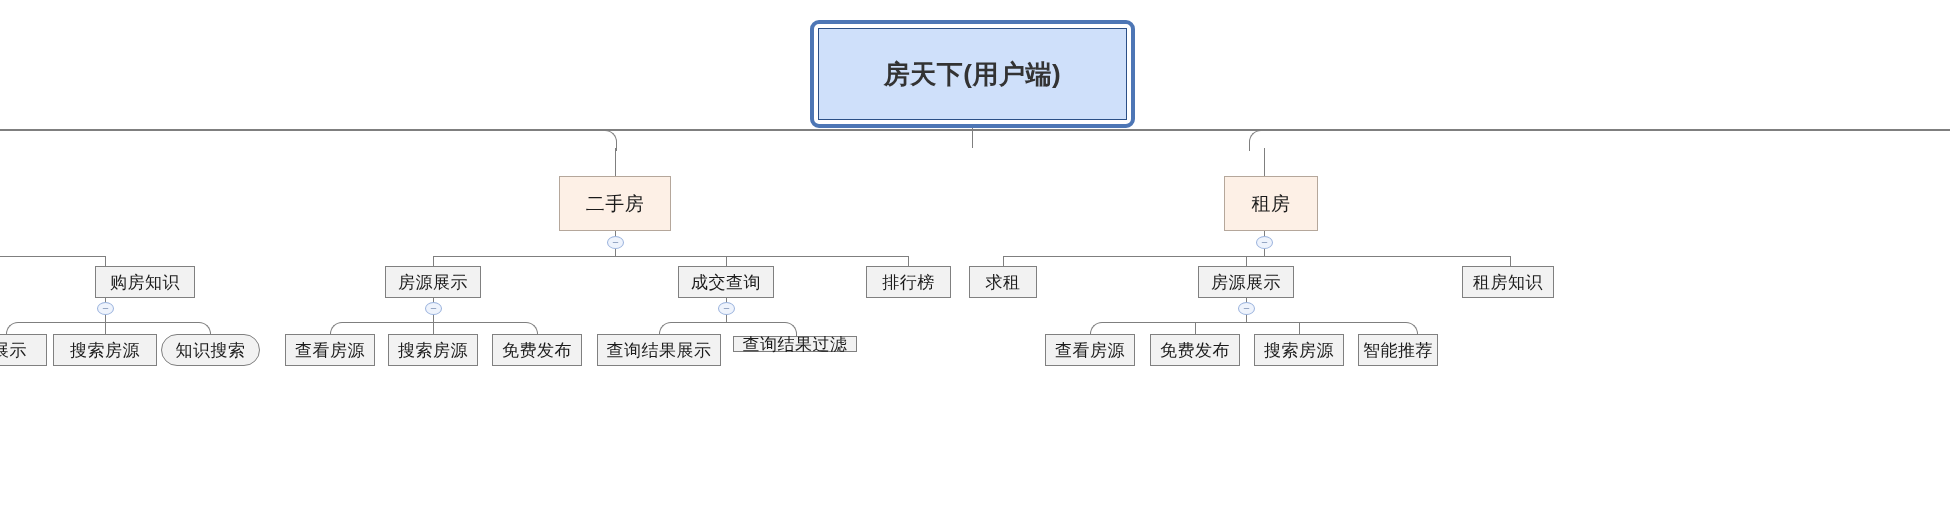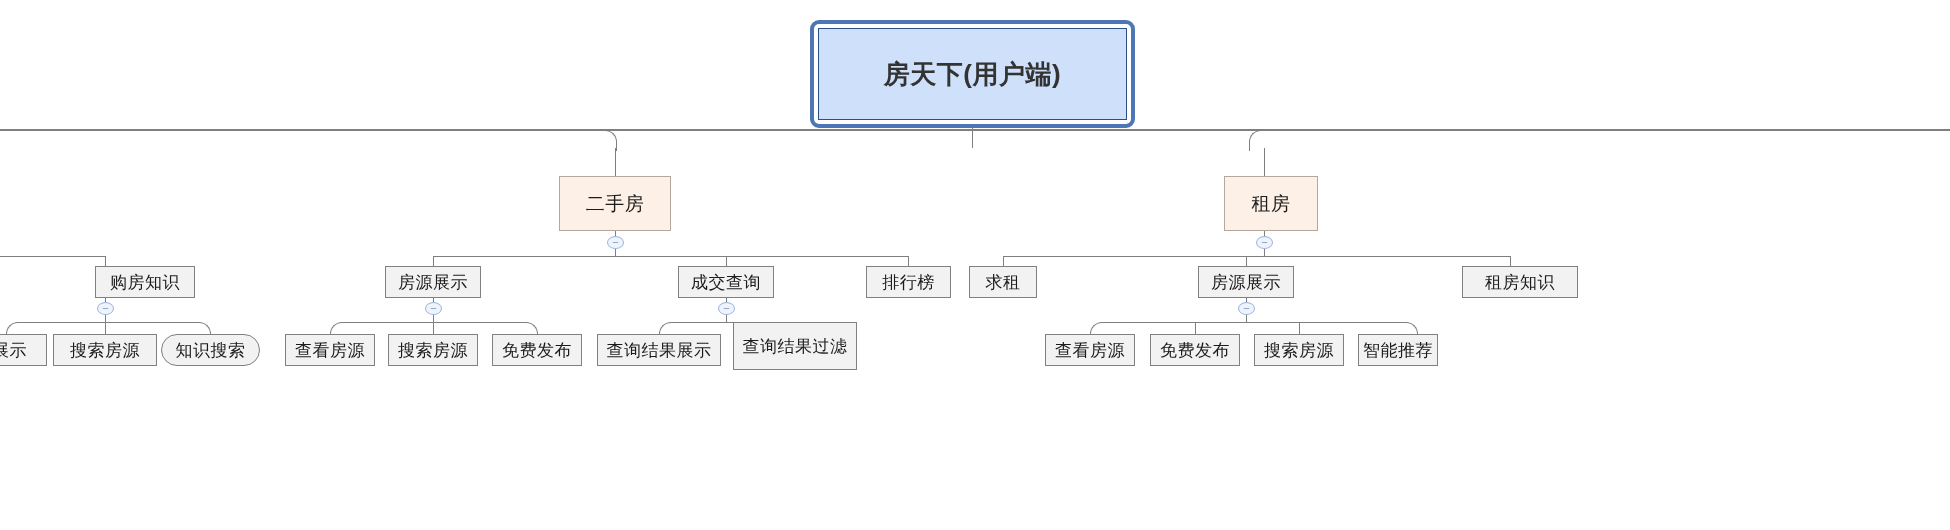--- a/index.html
+++ b/index.html
@@ -186,21 +186,21 @@
   <div class="vline" style="left:726px;top:314px;height:8px;"></div>
 
   <div class="elbow tl" style="left:659px;top:322px;width:14px;height:14px;"></div>
   <div class="hline" style="left:672px;top:322px;width:54px;"></div>
   <div class="hline" style="left:726px;top:322px;width:57px;"></div>
   <div class="elbow tr" style="left:782px;top:322px;width:14px;height:14px;"></div>
 
   <div class="node leaf" style="left:597px;top:334px;width:124px;height:32px;">
     <span>查询结果展示</span>
   </div>
-  <div class="node leaf" style="left:733px;top:322px;width:124px;height:48px;">
+  <div class="node leaf" style="left:733px;top:336px;width:124px;height:16px;">
     <span>查询结果过滤</span>
   </div>
 
   <div class="node lv2" style="left:866px;top:266px;width:85px;height:32px;">
     <span>排行榜</span>
   </div>
 
   <div class="node lv2" style="left:969px;top:266px;width:68px;height:32px;">
     <span>求租</span>
   </div>
@@ -227,17 +227,17 @@
   <div class="node leaf" style="left:1150px;top:334px;width:90px;height:32px;">
     <span>免费发布</span>
   </div>
   <div class="node leaf" style="left:1254px;top:334px;width:90px;height:32px;">
     <span>搜索房源</span>
   </div>
   <div class="node leaf" style="left:1358px;top:334px;width:80px;height:32px;">
     <span>智能推荐</span>
   </div>
 
-  <div class="node lv2" style="left:1462px;top:266px;width:116px;height:32px;">
+  <div class="node lv2" style="left:1462px;top:266px;width:92px;height:32px;">
     <span>租房知识</span>
   </div>
 
 </div>
 
 </body></html>

